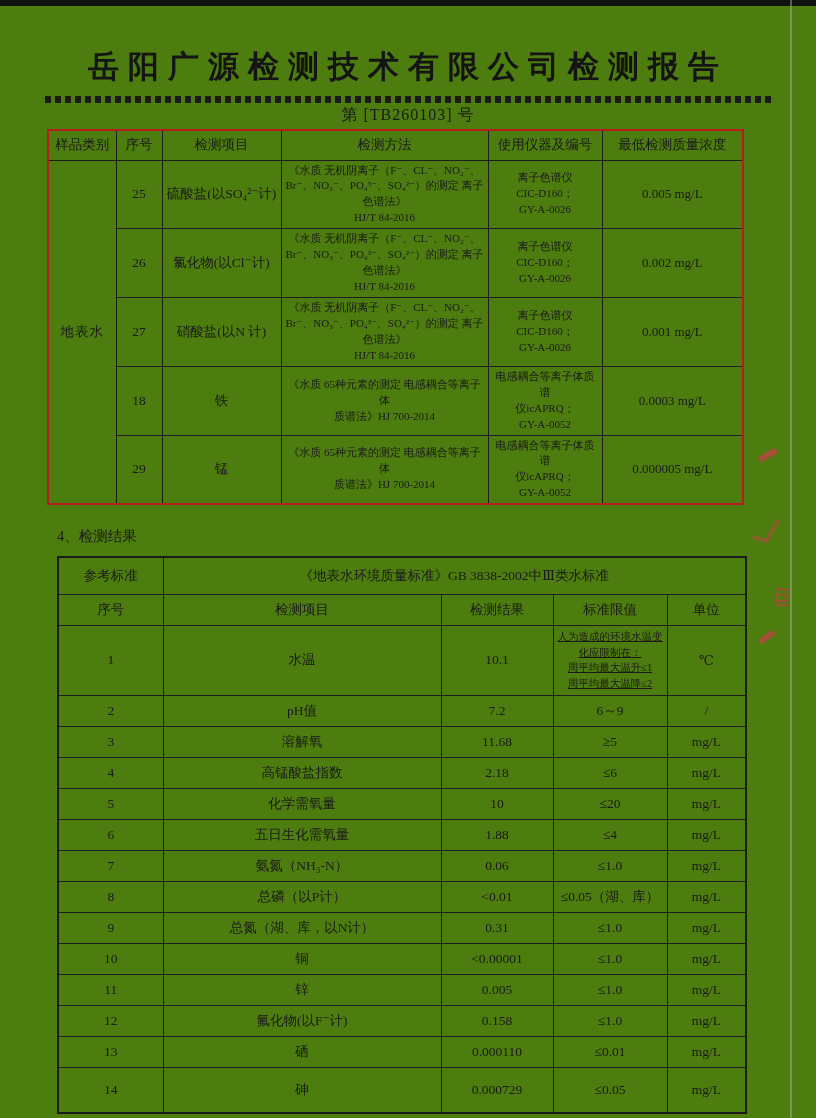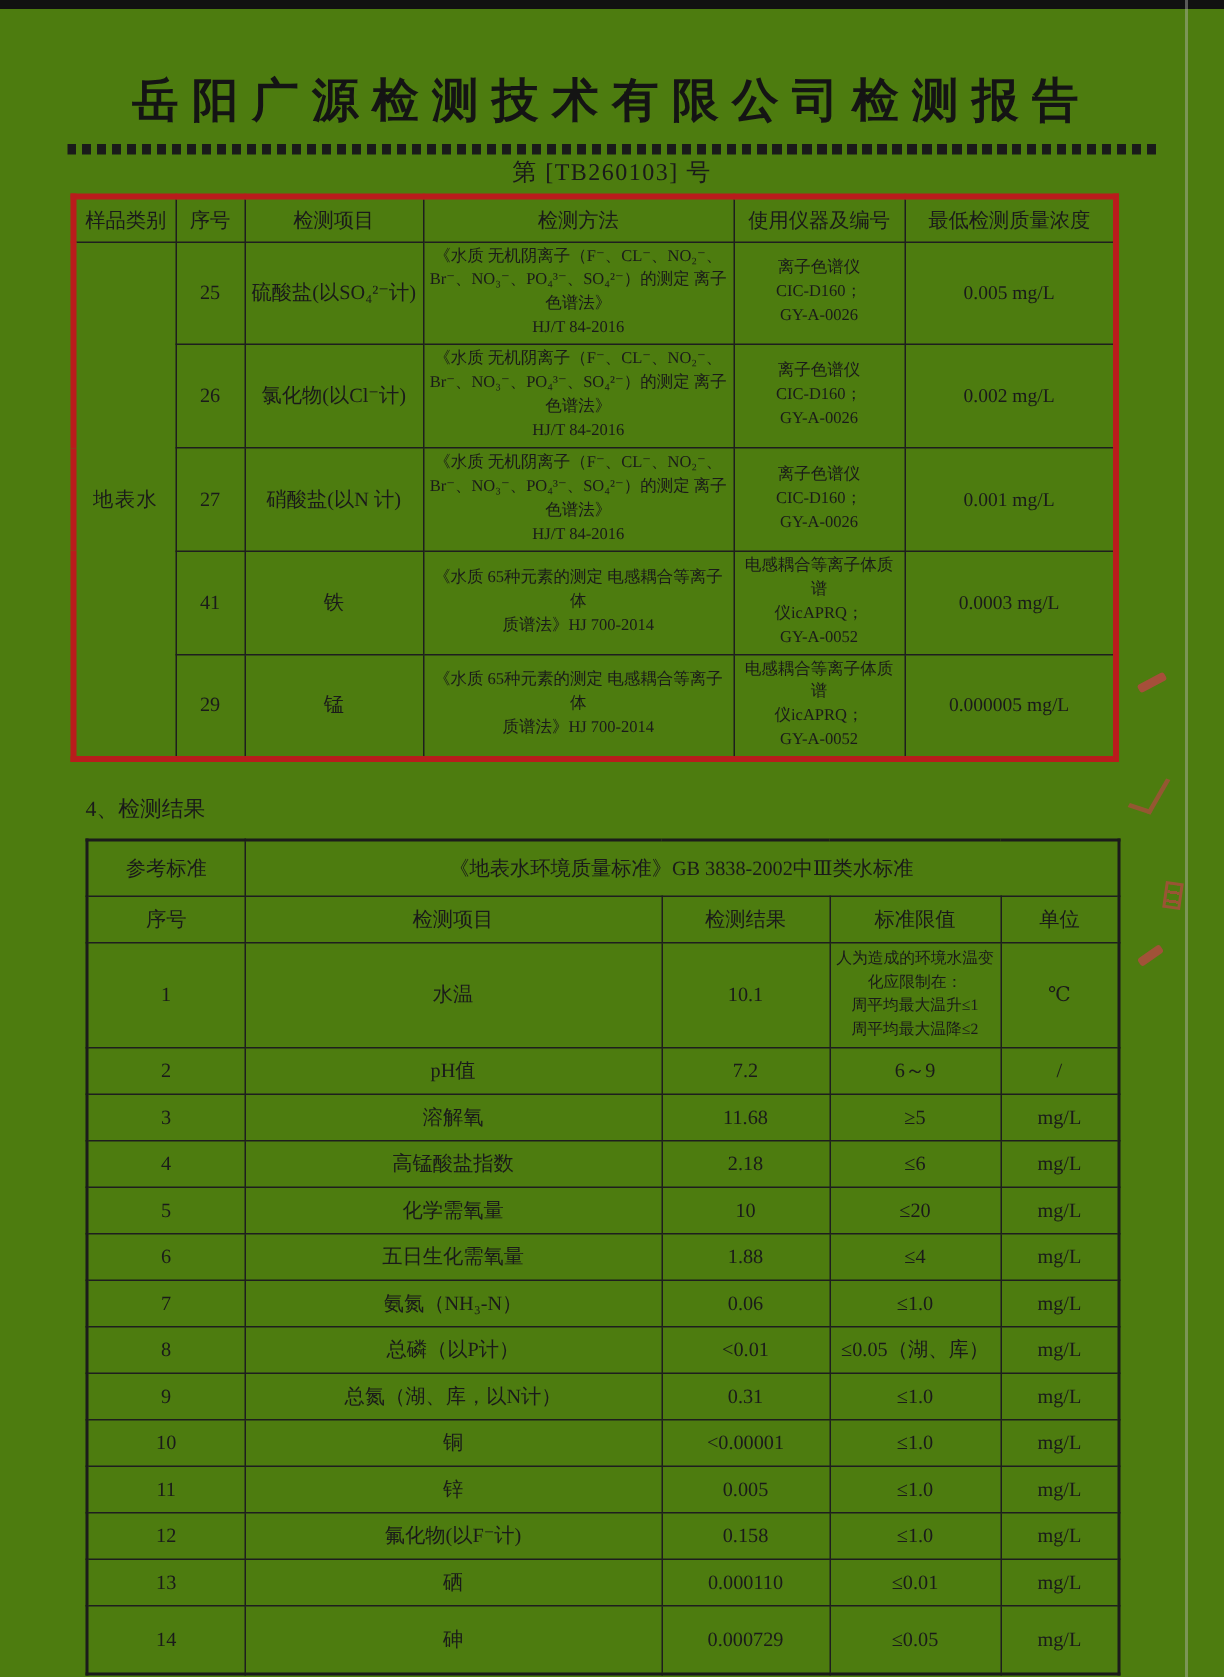--- a/index.html
+++ b/index.html
@@ -37,35 +37,35 @@
   }
   .doc-number {
     text-align: center;
     font-size: 16px;
     margin-top: 2px;
     margin-bottom: 3px;
     letter-spacing: 1px;
   }
   table { border-collapse: collapse; table-layout: fixed; }
   td, th { border: 1.6px solid #1e1e1e; vertical-align: middle; text-align: center; padding: 2px 3px; font-weight: normal; }
-  #method-table { margin-left: 47px; width: 695px; border: 4px solid #b91c1c; }
+  #method-table { margin-left: 47px; width: 695px; border: 2px solid #b91c1c; }
   #method-table th { font-size: 13.5px; height: 30px; }
   #method-table td { font-size: 13.5px; }
   #method-table .method-cell { font-size: 11px; line-height: 1.45; }
   #method-table .instrument-cell { font-size: 11px; line-height: 1.45; }
   #method-table .minconc-cell { font-size: 13px; border-radius: 10px; }
   .preline { white-space: pre-line; }
   .cat-cell { font-size: 13.5px; letter-spacing: 1px; }
   .section-title {
     margin: 22px 0 10px 57px;
     font-size: 14.5px;
   }
   #result-table { margin-left: 57px; width: 688px; border: 2px solid #1b1b1b; }
   #result-table td, #result-table th { font-size: 13.5px; }
-  #result-table .limit-small { font-size: 10.5px; line-height: 1.5; padding: 3px 0; }
+  #result-table .limit-small { font-size: 10.5px; line-height: 1.5; padding: 3px 0; text-decoration: underline; }
   .footer-page {
     text-align: center;
     font-size: 13.5px;
     margin-top: 12px;
     letter-spacing: 2px;
   }
   
   .stamp-frag { position: absolute; opacity: 0.75; }
   .stamp-stroke-1 {
     top: 452px; right: 38px; width: 20px; height: 6px;
@@ -143,21 +143,21 @@
           <td>27</td>
           <td>硝酸盐(以N 计)</td>
           <td class="method-cell preline">《水质 无机阴离子（F⁻、CL⁻、NO₂⁻、Br⁻、NO₃⁻、PO₄³⁻、SO₄²⁻）的测定 离子色谱法》
 HJ/T 84-2016</td>
           <td class="instrument-cell preline">离子色谱仪
 CIC-D160；
 GY-A-0026</td>
           <td class="minconc-cell">0.001 mg/L</td>
         </tr>
         <tr style="height: 45px;">
-          <td>41</td>
+          <td>18</td>
           <td>铁</td>
           <td class="method-cell preline">《水质 65种元素的测定 电感耦合等离子体
 质谱法》HJ 700-2014</td>
           <td class="instrument-cell preline">电感耦合等离子体质谱
 仪icAPRQ；
 GY-A-0052</td>
           <td class="minconc-cell">0.0003 mg/L</td>
         </tr>
         <tr style="height: 49px;">
           <td>29</td>

